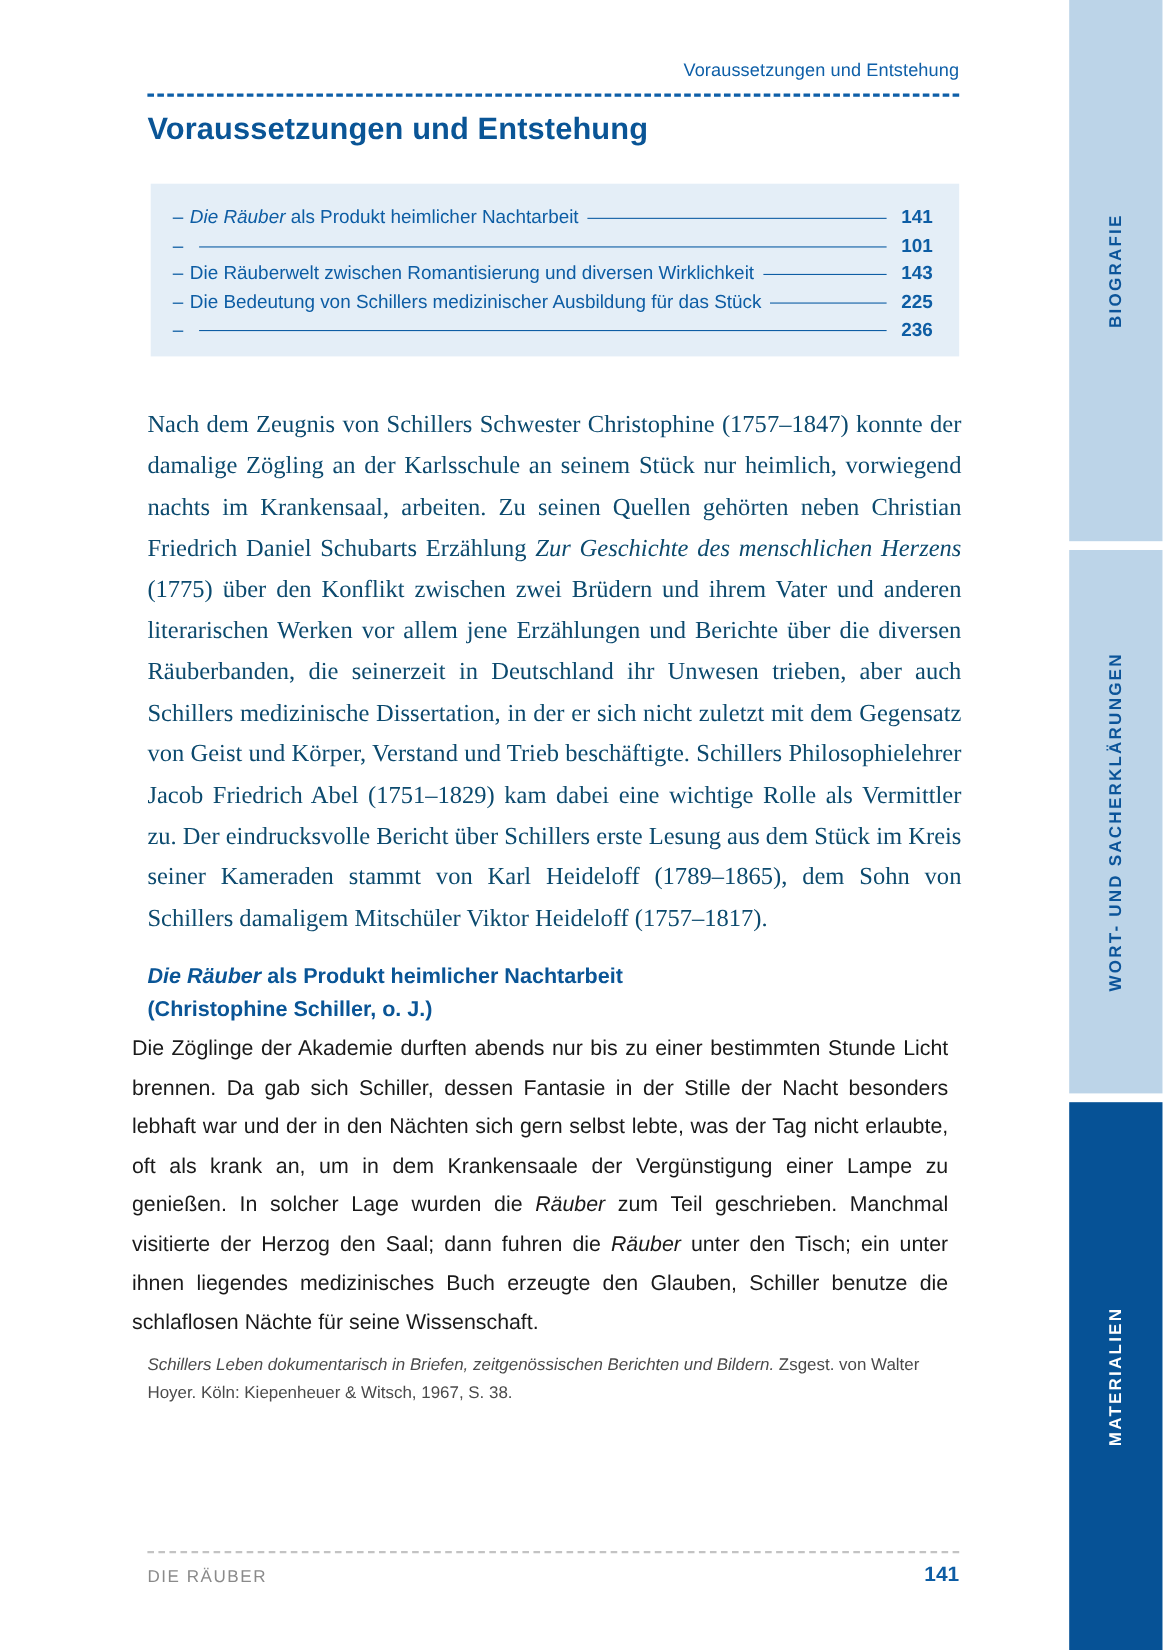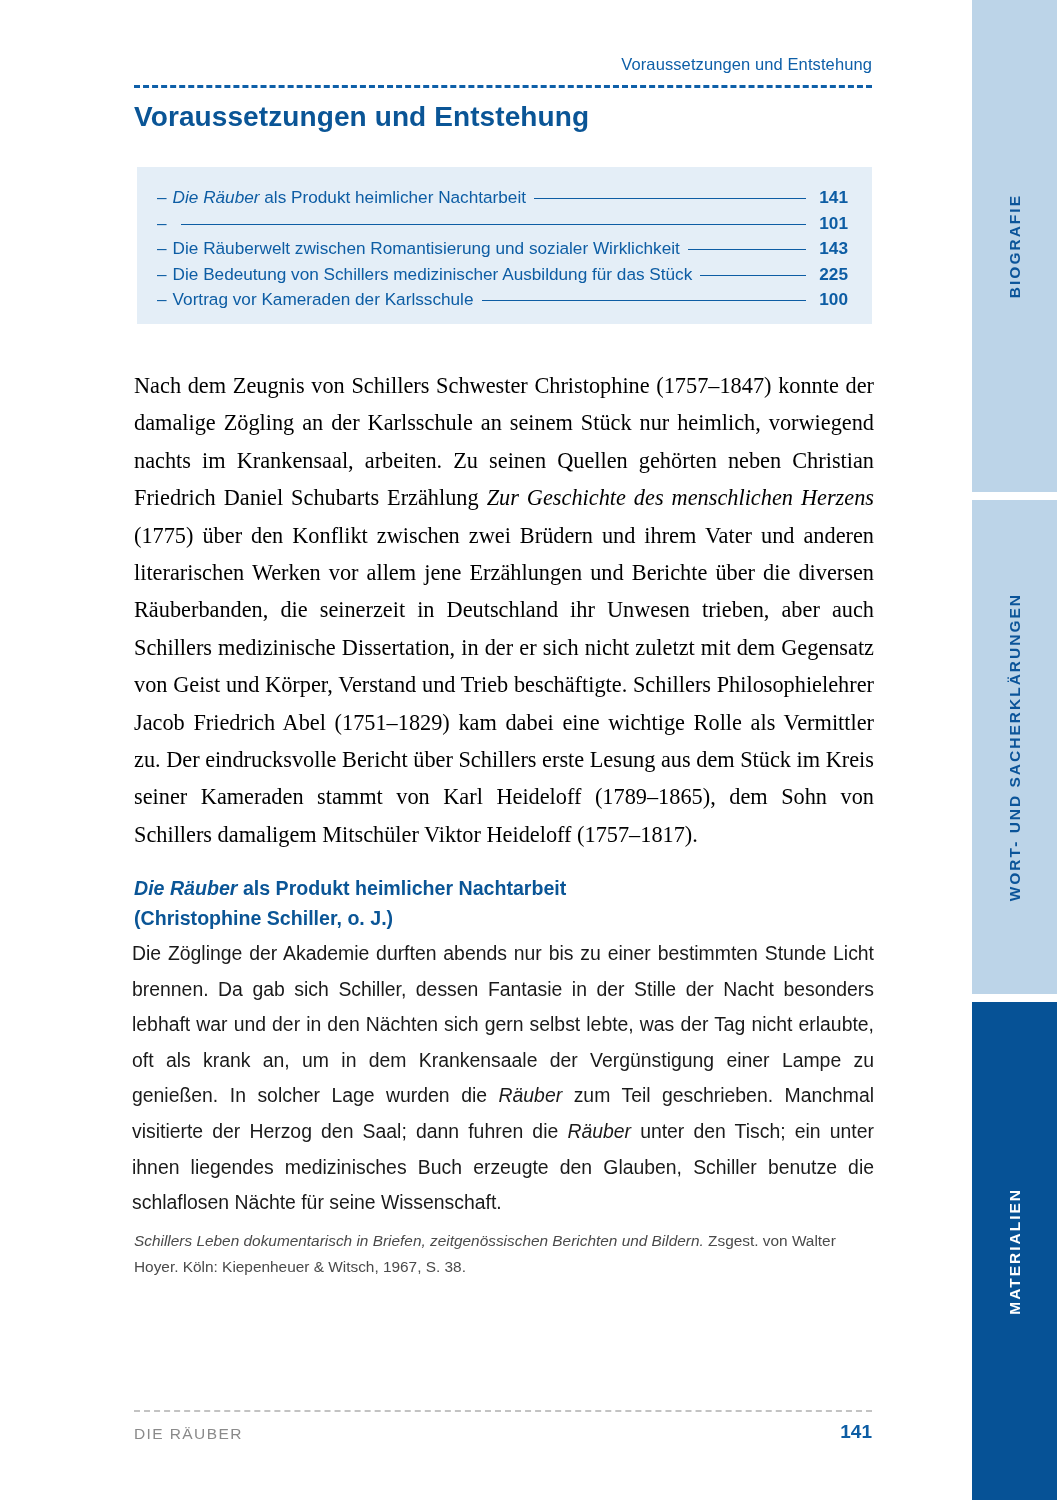--- a/index.html
+++ b/index.html
@@ -127,21 +127,21 @@
 
   
   .body-serif {
     position: absolute;
     left: 134px;
     top: 367px;
     width: 740px;
     font-family: "Liberation Serif", serif;
     font-size: 22.3px;
     line-height: 37.4px;
-    color: #000000;
+    color: #0c4a6e;
     text-align: justify;
     text-justify: inter-word;
     hyphens: manual;
   }
   .body-serif i { font-style: italic; }
 
   
   .subhead {
     position: absolute;
     left: 134px;
@@ -150,21 +150,21 @@
     color: #0a5596;
     font-size: 19.6px;
     font-weight: bold;
     line-height: 29.5px;
   }
   .subhead em { font-style: italic; }
 
   
   .quote {
     position: absolute;
-    left: 132px;
+    left: 120px;
     top: 936px;
     width: 742px;
     font-size: 19.4px;
     line-height: 35.6px;
     color: #1a1a1a;
     text-align: justify;
   }
   .quote i { font-style: italic; }
 
   
@@ -239,37 +239,36 @@
     </div>
 
     <div class="toc-row">
       <span class="toc-dash">–</span>
       <span class="toc-leader"></span>
       <span class="toc-page">101</span>
     </div>
 
     <div class="toc-row">
       <span class="toc-dash">–</span>
-      <span class="toc-label"><span>Die Räuberwelt zwischen Romantisierung und sozialer Wirklichkeit</span></span>
+      <span class="toc-label"><span>Die Räuberwelt zwischen Romantisierung und diversen Wirklichkeit</span></span>
       <span class="toc-leader"></span>
       <span class="toc-page">143</span>
     </div>
 
     <div class="toc-row">
       <span class="toc-dash">–</span>
       <span class="toc-label"><span>Die Bedeutung von Schillers medizinischer Ausbildung für das Stück</span></span>
       <span class="toc-leader"></span>
       <span class="toc-page">225</span>
     </div>
 
     <div class="toc-row">
       <span class="toc-dash">–</span>
-      <span class="toc-label"><span>Vortrag vor Kameraden der Karlsschule</span></span>
-      <span class="toc-leader"></span>
-      <span class="toc-page">100</span>
+      <span class="toc-leader"></span>
+      <span class="toc-page">236</span>
     </div>
 
   </div>
 
   <div class="body-serif"><span>Nach dem Zeugnis von Schillers Schwester Christophine (1757–1847) konnte der damalige Zögling an der Karlsschule an seinem Stück nur heimlich, vorwiegend nachts im Krankensaal, arbeiten. Zu seinen Quellen gehörten neben Christian Friedrich Daniel Schubarts Erzählung </span><i>Zur Geschichte des menschlichen Herzens</i><span> (1775) über den Konflikt zwischen zwei Brüdern und ihrem Vater und anderen literarischen Werken vor allem jene Erzählungen und Berichte über die diversen Räuberbanden, die seinerzeit in Deutschland ihr Unwesen trieben, aber auch Schillers medizinische Dissertation, in der er sich nicht zuletzt mit dem Gegensatz von Geist und Körper, Verstand und Trieb beschäftigte. Schillers Philosophielehrer Jacob Friedrich Abel (1751–1829) kam dabei eine wichtige Rolle als Vermittler zu. Der eindrucksvolle Bericht über Schillers erste Lesung aus dem Stück im Kreis seiner Kameraden stammt von Karl Heideloff (1789–1865), dem Sohn von Schillers damaligem Mitschüler Viktor Heideloff (1757–1817).</span></div>
 
   <div class="subhead"><em>Die Räuber</em><span> als Produkt heimlicher Nachtarbeit</span><br><span>(Christophine Schiller, o. J.)</span></div>
 
   <div class="quote"><span>Die Zöglinge der Akademie durften abends nur bis zu einer bestimmten Stunde Licht brennen. Da gab sich Schiller, dessen Fantasie in der Stille der Nacht besonders lebhaft war und der in den Nächten sich gern selbst lebte, was der Tag nicht erlaubte, oft als krank an, um in dem Krankensaale der Vergünstigung einer Lampe zu genießen. In solcher Lage wurden die </span><i>Räuber</i><span> zum Teil geschrieben. Manchmal visitierte der Herzog den Saal; dann fuhren die </span><i>Räuber</i><span> unter den Tisch; ein unter ihnen liegendes medizinisches Buch erzeugte den Glauben, Schiller benutze die schlaflosen Nächte für seine Wissenschaft.</span></div>
 

